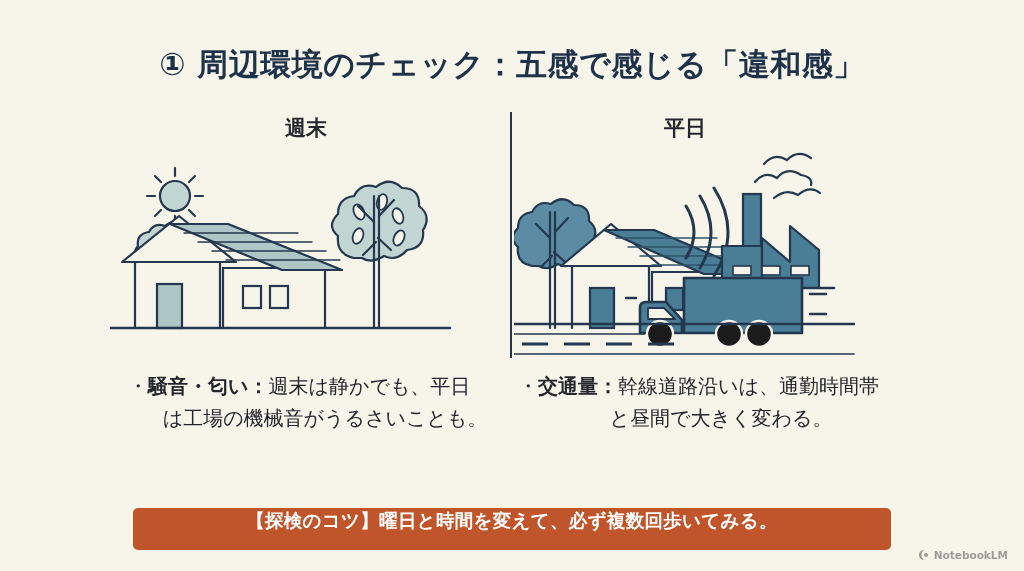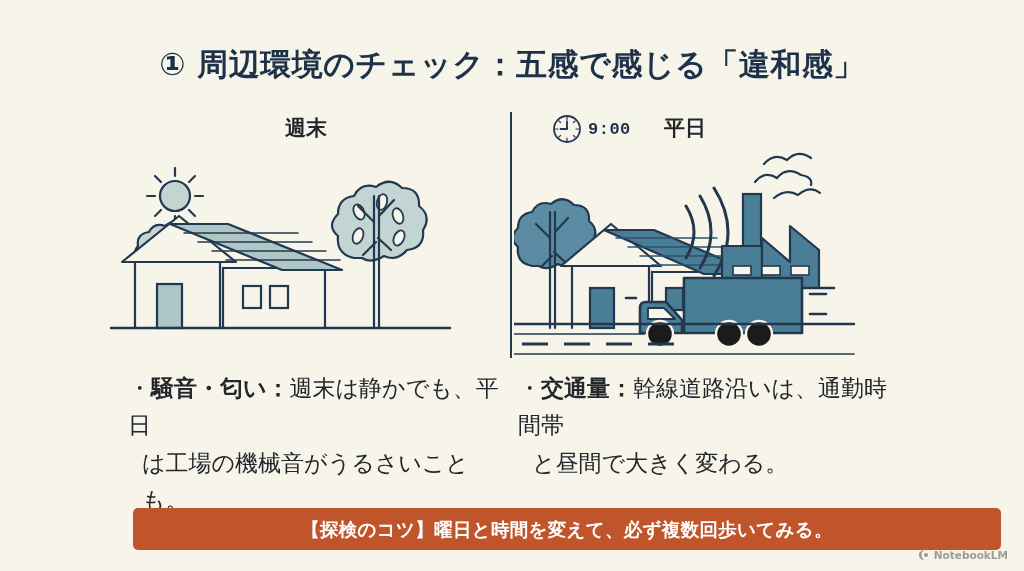--- a/index.html
+++ b/index.html
@@ -93,48 +93,48 @@
     left: 0;
     top: 28px;
     width: 396px;
     height: 222px;
   }
 
   
   .bullets {
     position: absolute;
     top: 370px;
-    font-size: 23px;
+    font-size: 20px;
     line-height: 1.62;
     color: #23262b;
   }
   .bullets-left  { left: 128px; width: 380px; }
   .bullets-right { left: 518px; width: 392px; }
 
   .bullet {
     display: block;
     margin-bottom: 2px;
     text-indent: 0;
   }
   .bullet .lead { font-weight: 700; }
   .bullet-line { display: block; }
-  .indent-1 { padding-left: 14px; }
+  .indent-1 { padding-left: 14px; text-align: center; }
   .indent-2 { padding-left: 28px; }
 
   
   .banner {
     position: absolute;
     left: 133px;
     top: 508px;
-    width: 868px;
+    width: 758px;
     height: 42px;
     background: #c0552c;
     border-radius: 5px;
     display: flex;
-    align-items: center;
+    align-items: flex-start;
     justify-content: center;
     color: #ffffff;
     font-size: 18.5px;
     font-weight: 700;
     letter-spacing: 0.3px;
     white-space: nowrap;
   }
 
   
   .watermark {
@@ -220,40 +220,20 @@
             </g>
 
             <line x1="0" y1="190" x2="340" y2="190" stroke-width="2.4"></line>
           </g>
         </svg>
       </div>
     </div>
 
     <div class="panel panel-right">
 
-      <div class="clock-wrap">
-        <svg width="30" height="30" viewBox="0 0 30 30">
-          <circle cx="15" cy="15" r="13" fill="#f7f4ea" stroke="#23384f" stroke-width="1.8"></circle>
-          <g stroke="#23384f" stroke-width="1.2" stroke-linecap="round">
-            <line x1="15" y1="3.5" x2="15" y2="6"></line>
-            <line x1="15" y1="24" x2="15" y2="26.5"></line>
-            <line x1="3.5" y1="15" x2="6" y2="15"></line>
-            <line x1="24" y1="15" x2="26.5" y2="15"></line>
-            <line x1="6.8" y1="6.8" x2="8.5" y2="8.5"></line>
-            <line x1="21.5" y1="21.5" x2="23.2" y2="23.2"></line>
-            <line x1="23.2" y1="6.8" x2="21.5" y2="8.5"></line>
-            <line x1="8.5" y1="21.5" x2="6.8" y2="23.2"></line>
-          </g>
-          <g stroke="#23384f" stroke-width="1.9" stroke-linecap="round">
-            <line x1="15" y1="15" x2="15" y2="7.5"></line>
-            <line x1="15" y1="15" x2="8.5" y2="15"></line>
-          </g>
-        </svg>
-        <span class="clock-time">9:00</span>
-      </div>
 
       <div class="panel-label label-weekday">平日</div>
 
       <div class="scene">
         <svg width="396" height="222" viewBox="0 0 396 222">
           <g fill="none" stroke="#23384f" stroke-width="2.2" stroke-linecap="round">
 
             <g>
               <path d="M18 128 q-16 -3 -14 -19 q-10 -9 0 -19 q0 -14 14 -16 q6 -12 19 -8 q12 -10 23 1 q16 0 15 16 q11 9 3 21 q2 16 -14 17 q-9 11 -20 5 q-11 7 -19 2 Z" fill="#5b8ca4" stroke="#23384f" stroke-width="2.2" stroke-linejoin="round"></path>
               <line x1="36" y1="74" x2="36" y2="190"></line>

